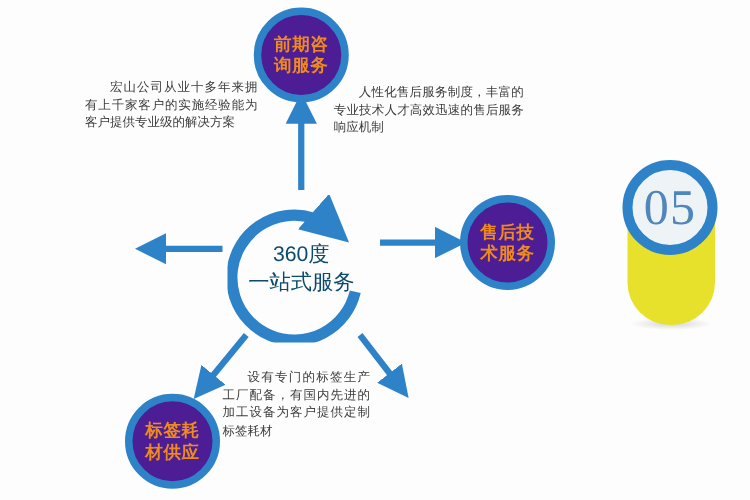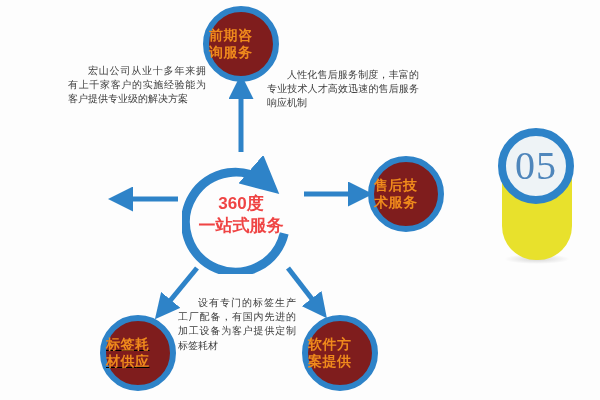--- a/index.html
+++ b/index.html
@@ -31,22 +31,22 @@
     pointer-events: none;
   }
 
   
   .node {
     position: absolute;
     border-radius: 50%;
     box-sizing: border-box;
     display: flex;
     align-items: center;
-    justify-content: flex-start;
-    background: #7f1d1d;
+    justify-content: center;
+    background: #4c1d95;
   }
   .node-label {
     color: #ef8a1c;
     font-weight: bold;
     text-align: center;
     line-height: 1.18;
     letter-spacing: 0.5px;
     white-space: pre-line;
   }
 
@@ -73,22 +73,22 @@
   #hub-ring {
     position: absolute;
     left: 0;
     top: 0;
     width: 118px;
     height: 118px;
   }
   #hub-label {
     position: relative;
     z-index: 3;
-    color: #ef4444;
-    font-weight: bold;
+    color: #0c4a6e;
+    font-weight: normal;
     font-size: 17px;
     line-height: 1.3;
     text-align: center;
     white-space: pre-line;
     text-shadow: 0 0 2px #fdfdfd, 0 0 3px #fdfdfd;
   }
 
   
   .desc {
     position: absolute;
@@ -189,29 +189,25 @@
     <div class="node-label">前期咨
 询服务</div>
   </div>
 
 
   <div class="node node-satellite" style="left:368px; top:156px;">
     <div class="node-label">售后技
 术服务</div>
   </div>
 
-  <div class="node node-satellite" style="left:100px; top:315px;text-decoration:underline;">
+  <div class="node node-satellite" style="left:100px; top:315px;">
     <div class="node-label">标签耗
 材供应</div>
   </div>
 
-  <div class="node node-satellite" style="left:302px; top:315px;">
-    <div class="node-label">软件方
-案提供</div>
-  </div>
 
   <div class="desc" style="left:68px; top:64px; width:138px;">宏山公司从业十多年来拥有上千家客户的实施经验能为客户提供专业级的解决方案</div>
 
   <div class="desc" style="left:267px; top:68px; width:152px;">人性化售后服务制度，丰富的专业技术人才高效迅速的售后服务响应机制</div>
 
 
 
   <div class="desc" style="left:178px; top:296px; width:118px;">设有专门的标签生产工厂配备，有国内先进的加工设备为客户提供定制标签耗材</div>
 
   <div id="badge-wrap">

